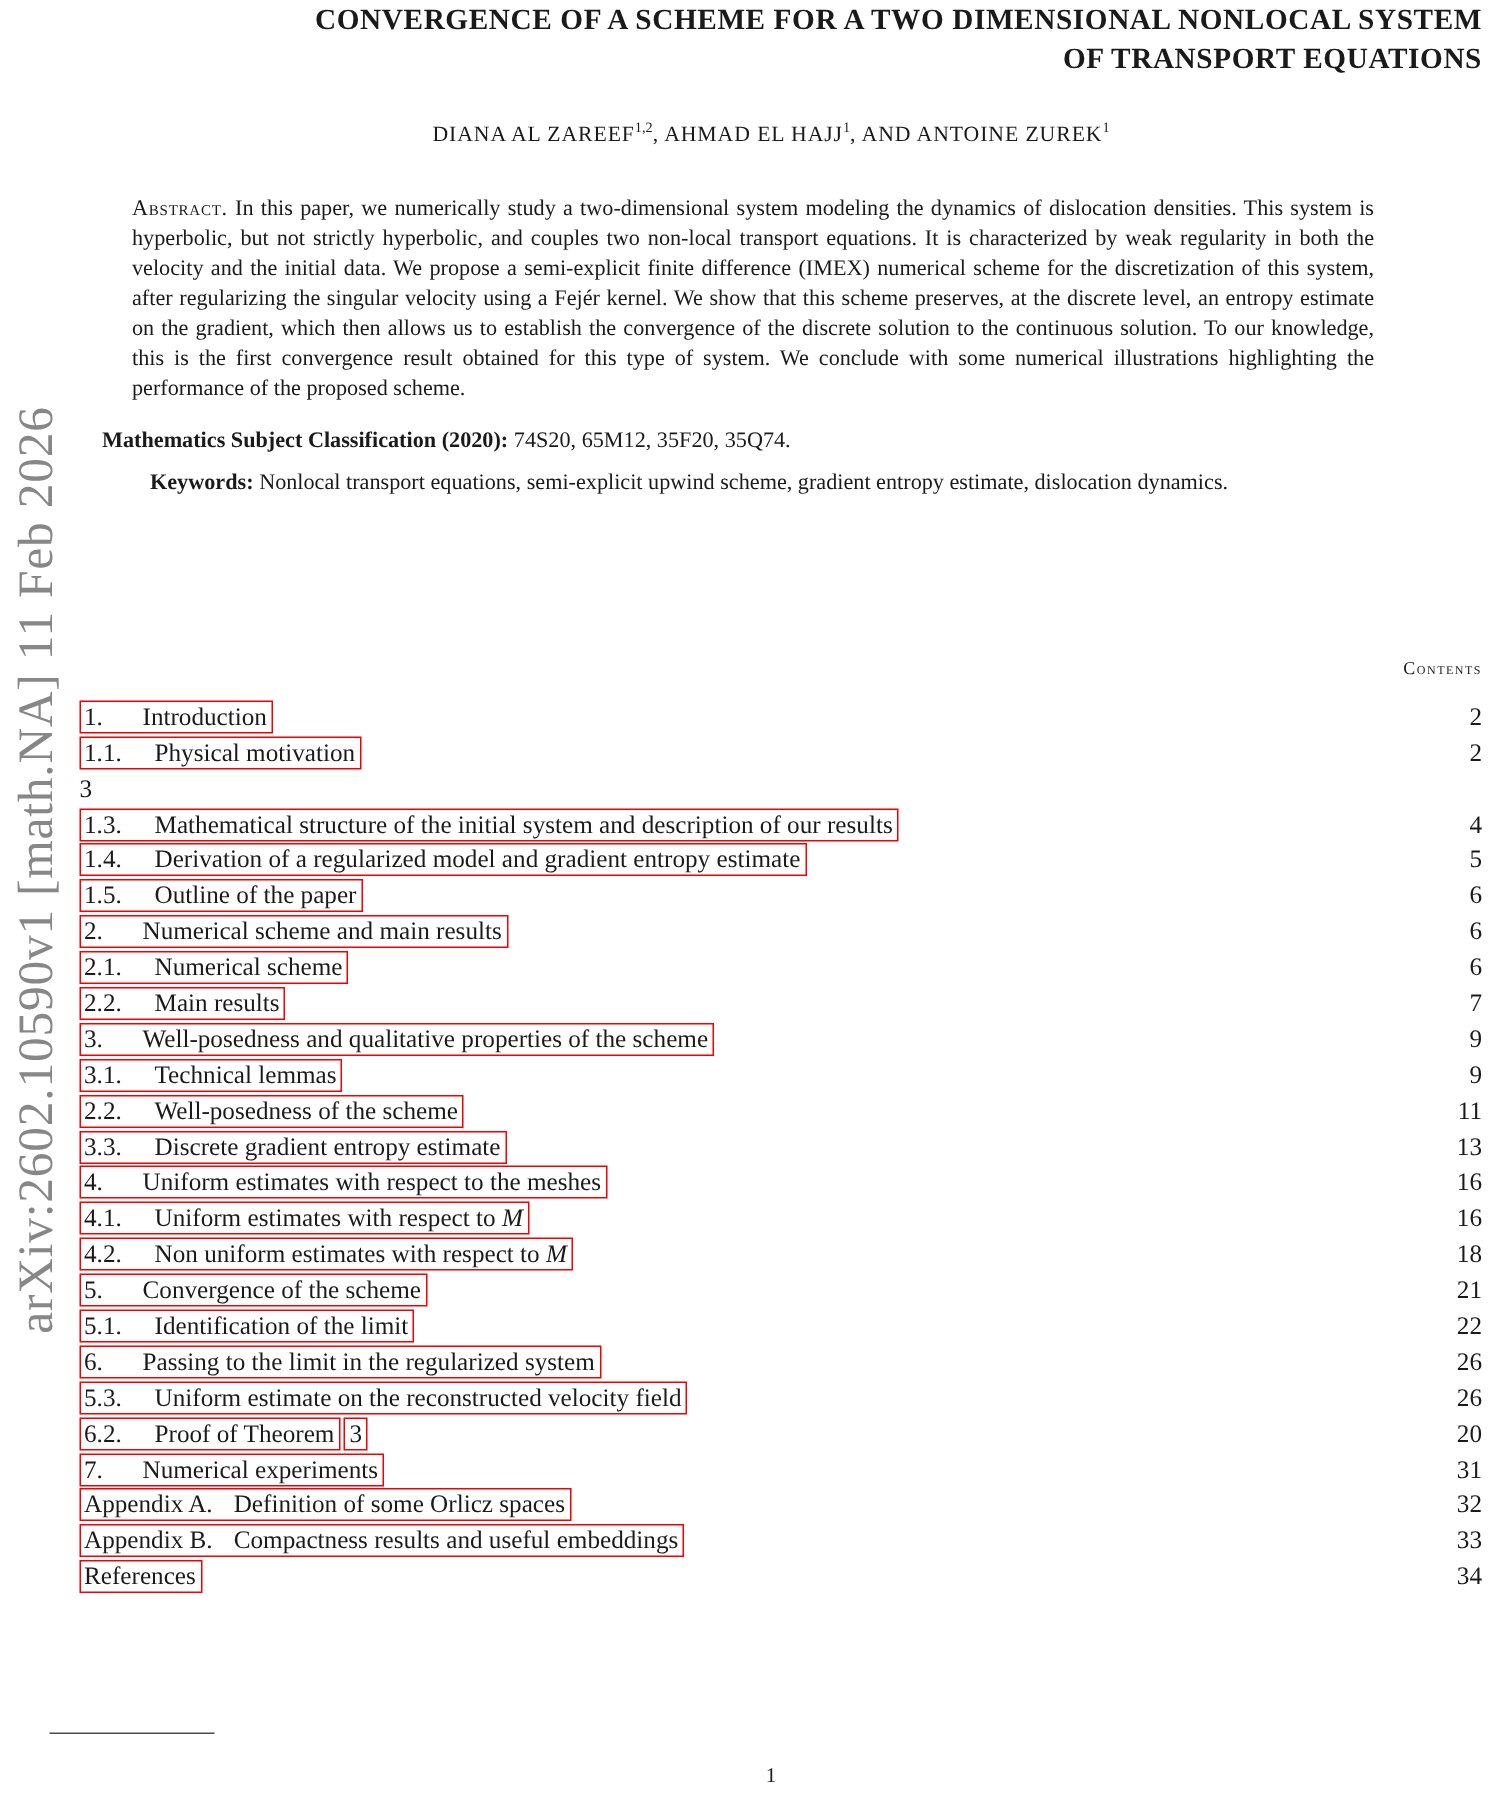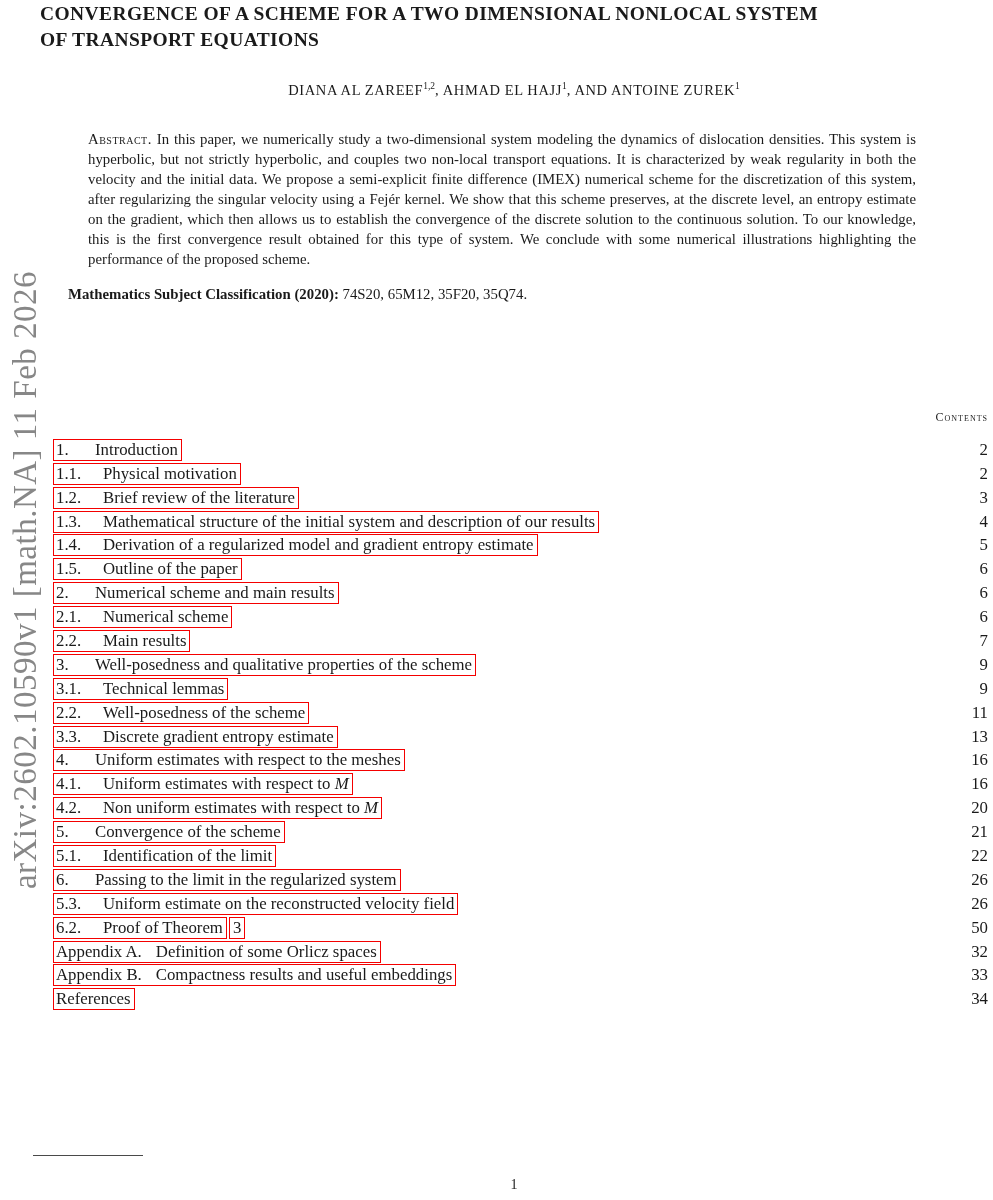--- a/index.html
+++ b/index.html
@@ -7,21 +7,21 @@
     position:relative;width:993px;height:1200px;background:#ffffff;overflow:hidden;
     font-family:"Liberation Serif","DejaVu Serif",serif;color:#1a1a1a;
   }
   .arxiv-banner{
     position:absolute;top:580px;left:25px;
     transform:translate(-50%,-50%) rotate(-90deg);
     white-space:nowrap;font-size:33px;color:#878787;letter-spacing:.5px;
   }
   .content{position:absolute;left:40px;top:0;width:948px;}
   .paper-title{
-    margin:1px 0 0;text-align:left;font-size:19.5px;line-height:26px;
+    margin:1px 0 0;text-align:right;font-size:19.5px;line-height:26px;
     font-weight:bold;letter-spacing:.4px;
   }
   .authors{margin-top:28px;text-align:center;font-size:14.5px;letter-spacing:.6px;}
   .authors sup{font-size:9.5px;letter-spacing:0;}
   .abstract,.meta{width:828px;margin:0 auto;font-size:14.8px;line-height:20px;text-align:justify;}
   .abstract{margin-top:30px;margin-left:48px;}
   .meta-msc{margin-top:15px;margin-left:28px;}
   .meta-kw{margin-top:8px;}
   .sc{font-variant:small-caps;}
   .abstract .sc{letter-spacing:.5px;}
@@ -53,34 +53,34 @@
   <div class="content">
 
     <h1 class="paper-title"><span>CONVERGENCE OF A SCHEME FOR A TWO DIMENSIONAL NONLOCAL SYSTEM</span><br><span>OF TRANSPORT EQUATIONS</span></h1>
 
     <div class="authors"><span>DIANA AL ZAREEF</span><sup>1,2</sup>, <span>AHMAD EL HAJJ</span><sup>1</sup>, AND <span>ANTOINE ZUREK</span><sup>1</sup></div>
 
     <p class="abstract"><span class="sc">Abstract.</span> <span>In this paper, we numerically study a two-dimensional system modeling the dynamics of dislocation densities. This system is hyperbolic, but not strictly hyperbolic, and couples two non-local transport equations. It is characterized by weak regularity in both the velocity and the initial data. We propose a semi-explicit finite difference (IMEX) numerical scheme for the discretization of this system, after regularizing the singular velocity using a Fejér kernel. We show that this scheme preserves, at the discrete level, an entropy estimate on the gradient, which then allows us to establish the convergence of the discrete solution to the continuous solution. To our knowledge, this is the first convergence result obtained for this type of system. We conclude with some numerical illustrations highlighting the performance of the proposed scheme.</span></p>
 
     <p class="meta meta-msc"><b>Mathematics Subject Classification (2020):</b> <span>74S20, 65M12, 35F20, 35Q74.</span></p>
 
+    <p class="meta meta-kw"><b>Keywords:</b> <span>Nonlocal transport equations, semi-explicit upwind scheme, gradient entropy estimate, dislocation dynamics.</span></p>
 
     <h2 class="contents-heading">Contents</h2>
 
     <div class="toc" id="toc">
         <div class="toc-row">
           <span><span class="toc-link"><span class="num n1">1.</span>Introduction</span></span>
           <span class="toc-page">2</span>
         </div>
         <div class="toc-row">
           <span><span class="toc-link"><span class="num n2">1.1.</span>Physical motivation</span></span>
           <span class="toc-page">2</span>
         </div>
         <div class="toc-row">
-          <span><span class="toc-link"><span class="num n2">1.2.</span>Brief review of the literature</span></span>
           <span class="toc-page">3</span>
         </div>
         <div class="toc-row">
           <span><span class="toc-link"><span class="num n2">1.3.</span>Mathematical structure of the initial system and description of our results</span></span>
           <span class="toc-page">4</span>
         </div>
         <div class="toc-row">
           <span><span class="toc-link"><span class="num n2">1.4.</span>Derivation of a regularized model and gradient entropy estimate</span></span>
           <span class="toc-page">5</span>
         </div>
@@ -119,41 +119,45 @@
         <div class="toc-row">
           <span><span class="toc-link"><span class="num n1">4.</span>Uniform estimates with respect to the meshes</span></span>
           <span class="toc-page">16</span>
         </div>
         <div class="toc-row">
           <span><span class="toc-link"><span class="num n2">4.1.</span>Uniform estimates with respect to <i>M</i></span></span>
           <span class="toc-page">16</span>
         </div>
         <div class="toc-row">
           <span><span class="toc-link"><span class="num n2">4.2.</span>Non uniform estimates with respect to <i>M</i></span></span>
-          <span class="toc-page">20</span>
+          <span class="toc-page">18</span>
         </div>
         <div class="toc-row">
           <span><span class="toc-link"><span class="num n1">5.</span>Convergence of the scheme</span></span>
           <span class="toc-page">21</span>
         </div>
         <div class="toc-row">
           <span><span class="toc-link"><span class="num n2">5.1.</span>Identification of the limit</span></span>
           <span class="toc-page">22</span>
         </div>
         <div class="toc-row">
           <span><span class="toc-link"><span class="num n1">6.</span>Passing to the limit in the regularized system</span></span>
           <span class="toc-page">26</span>
         </div>
         <div class="toc-row">
           <span><span class="toc-link"><span class="num n2">5.3.</span>Uniform estimate on the reconstructed velocity field</span></span>
           <span class="toc-page">26</span>
         </div>
         <div class="toc-row">
           <span><span class="toc-link"><span class="num n2">6.2.</span>Proof of Theorem</span><span class="toc-ref">3</span></span>
-          <span class="toc-page">50</span>
+          <span class="toc-page">20</span>
+        </div>
+        <div class="toc-row">
+          <span><span class="toc-link"><span class="num n1">7.</span>Numerical experiments</span></span>
+          <span class="toc-page">31</span>
         </div>
         <div class="toc-row">
           <span><span class="toc-link"><span class="num app">Appendix A.</span>Definition of some Orlicz spaces</span></span>
           <span class="toc-page">32</span>
         </div>
         <div class="toc-row">
           <span><span class="toc-link"><span class="num app">Appendix B.</span>Compactness results and useful embeddings</span></span>
           <span class="toc-page">33</span>
         </div>
         <div class="toc-row">

